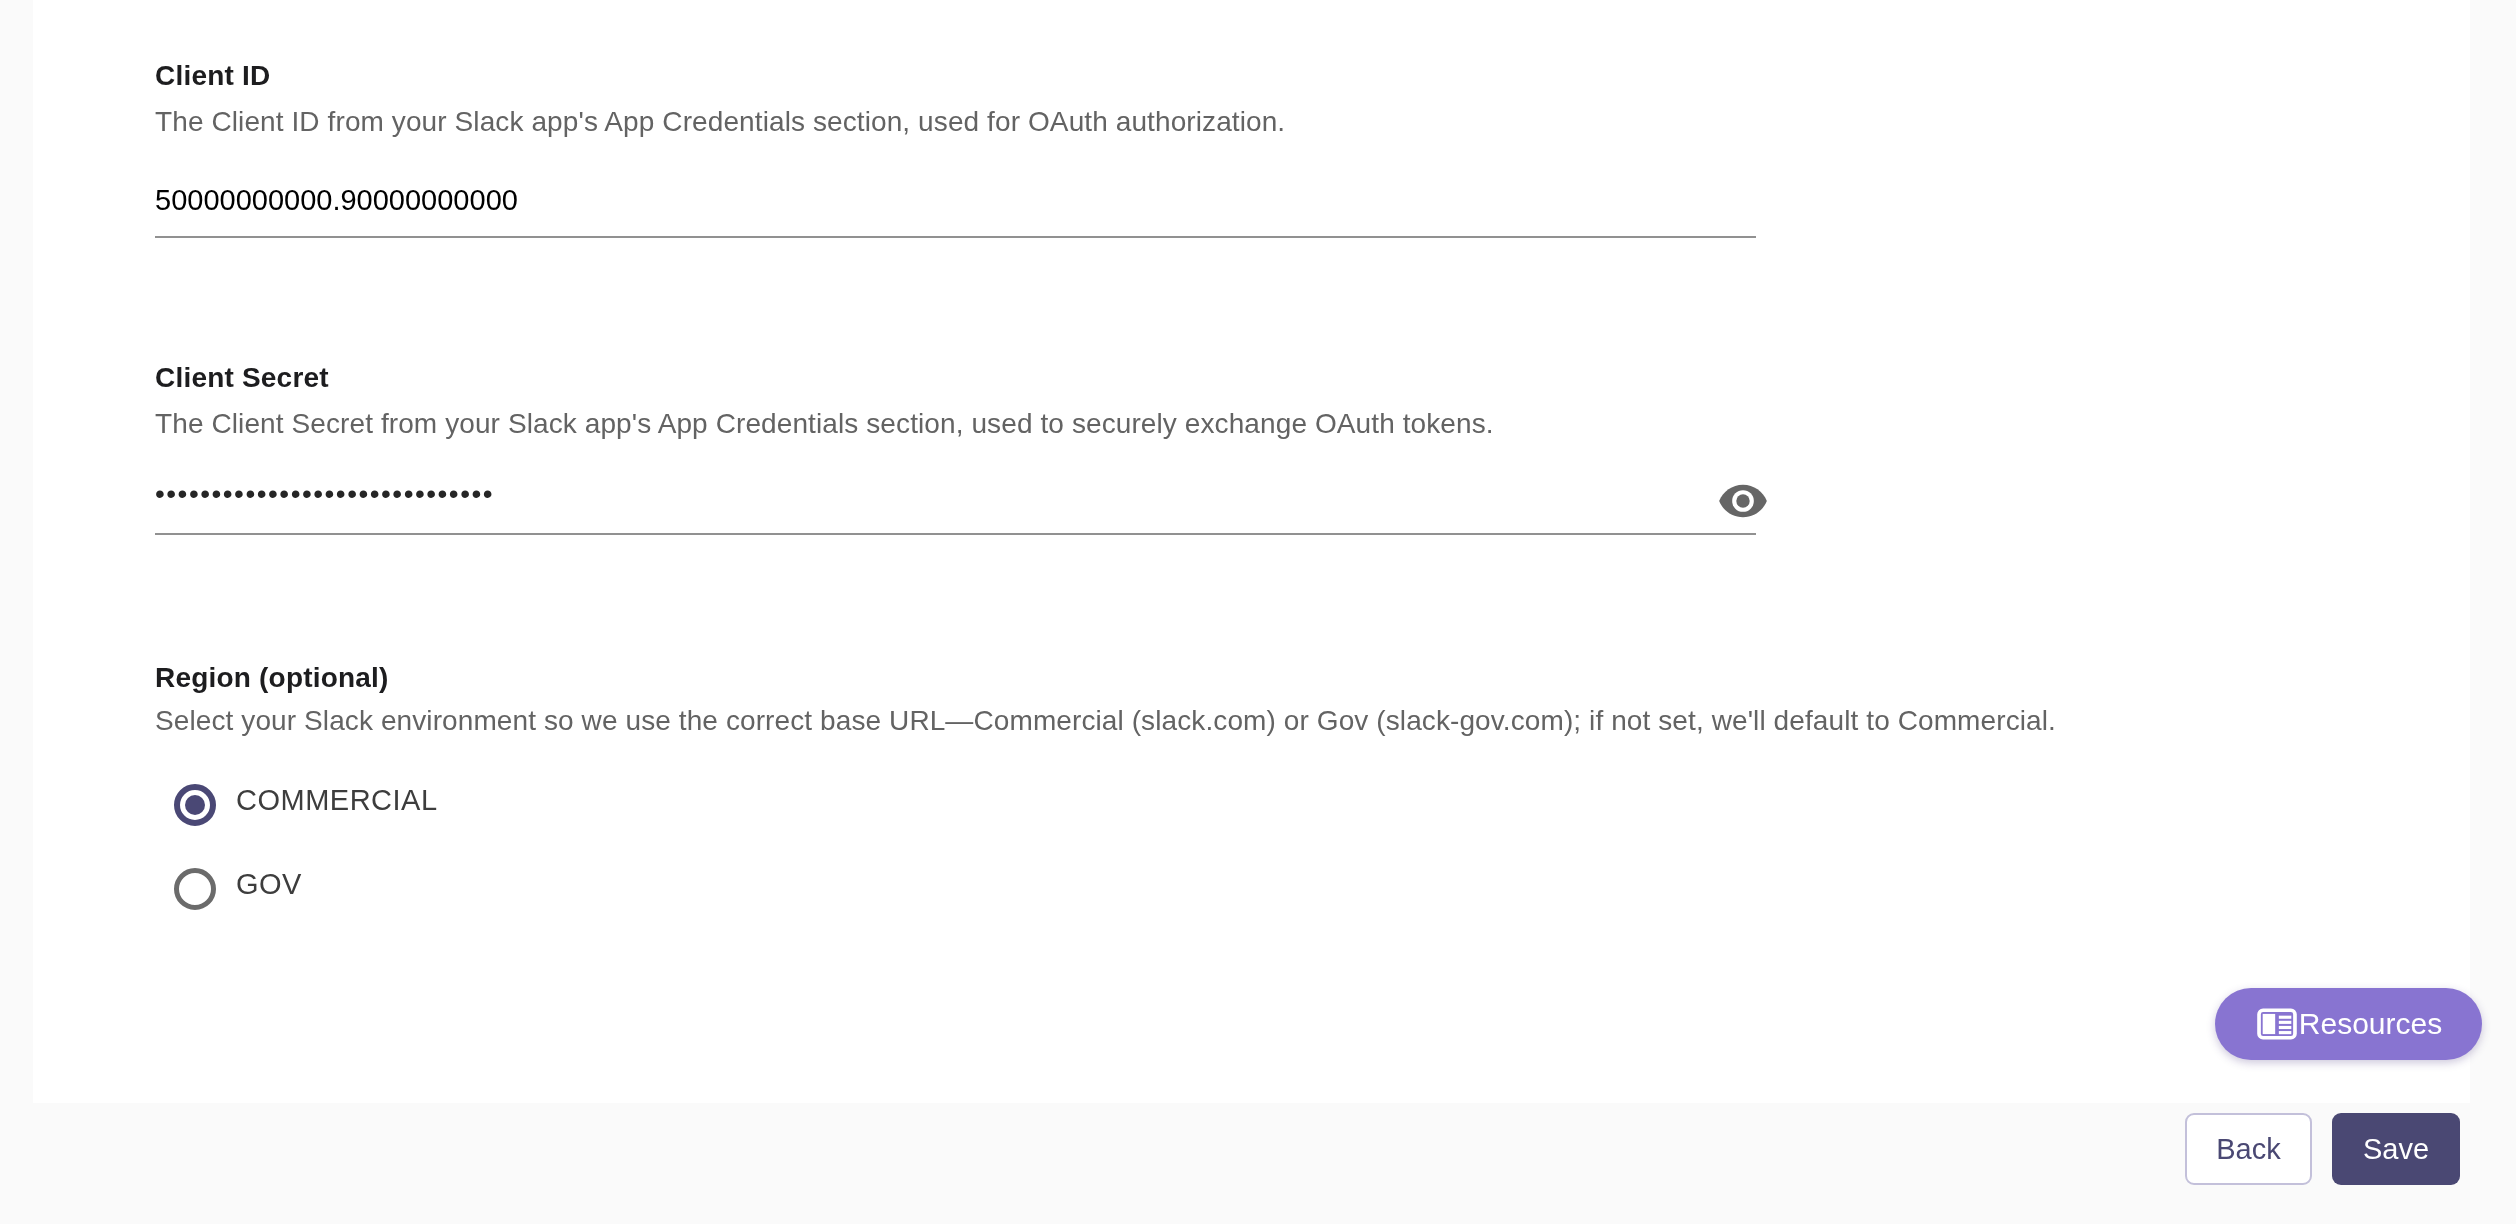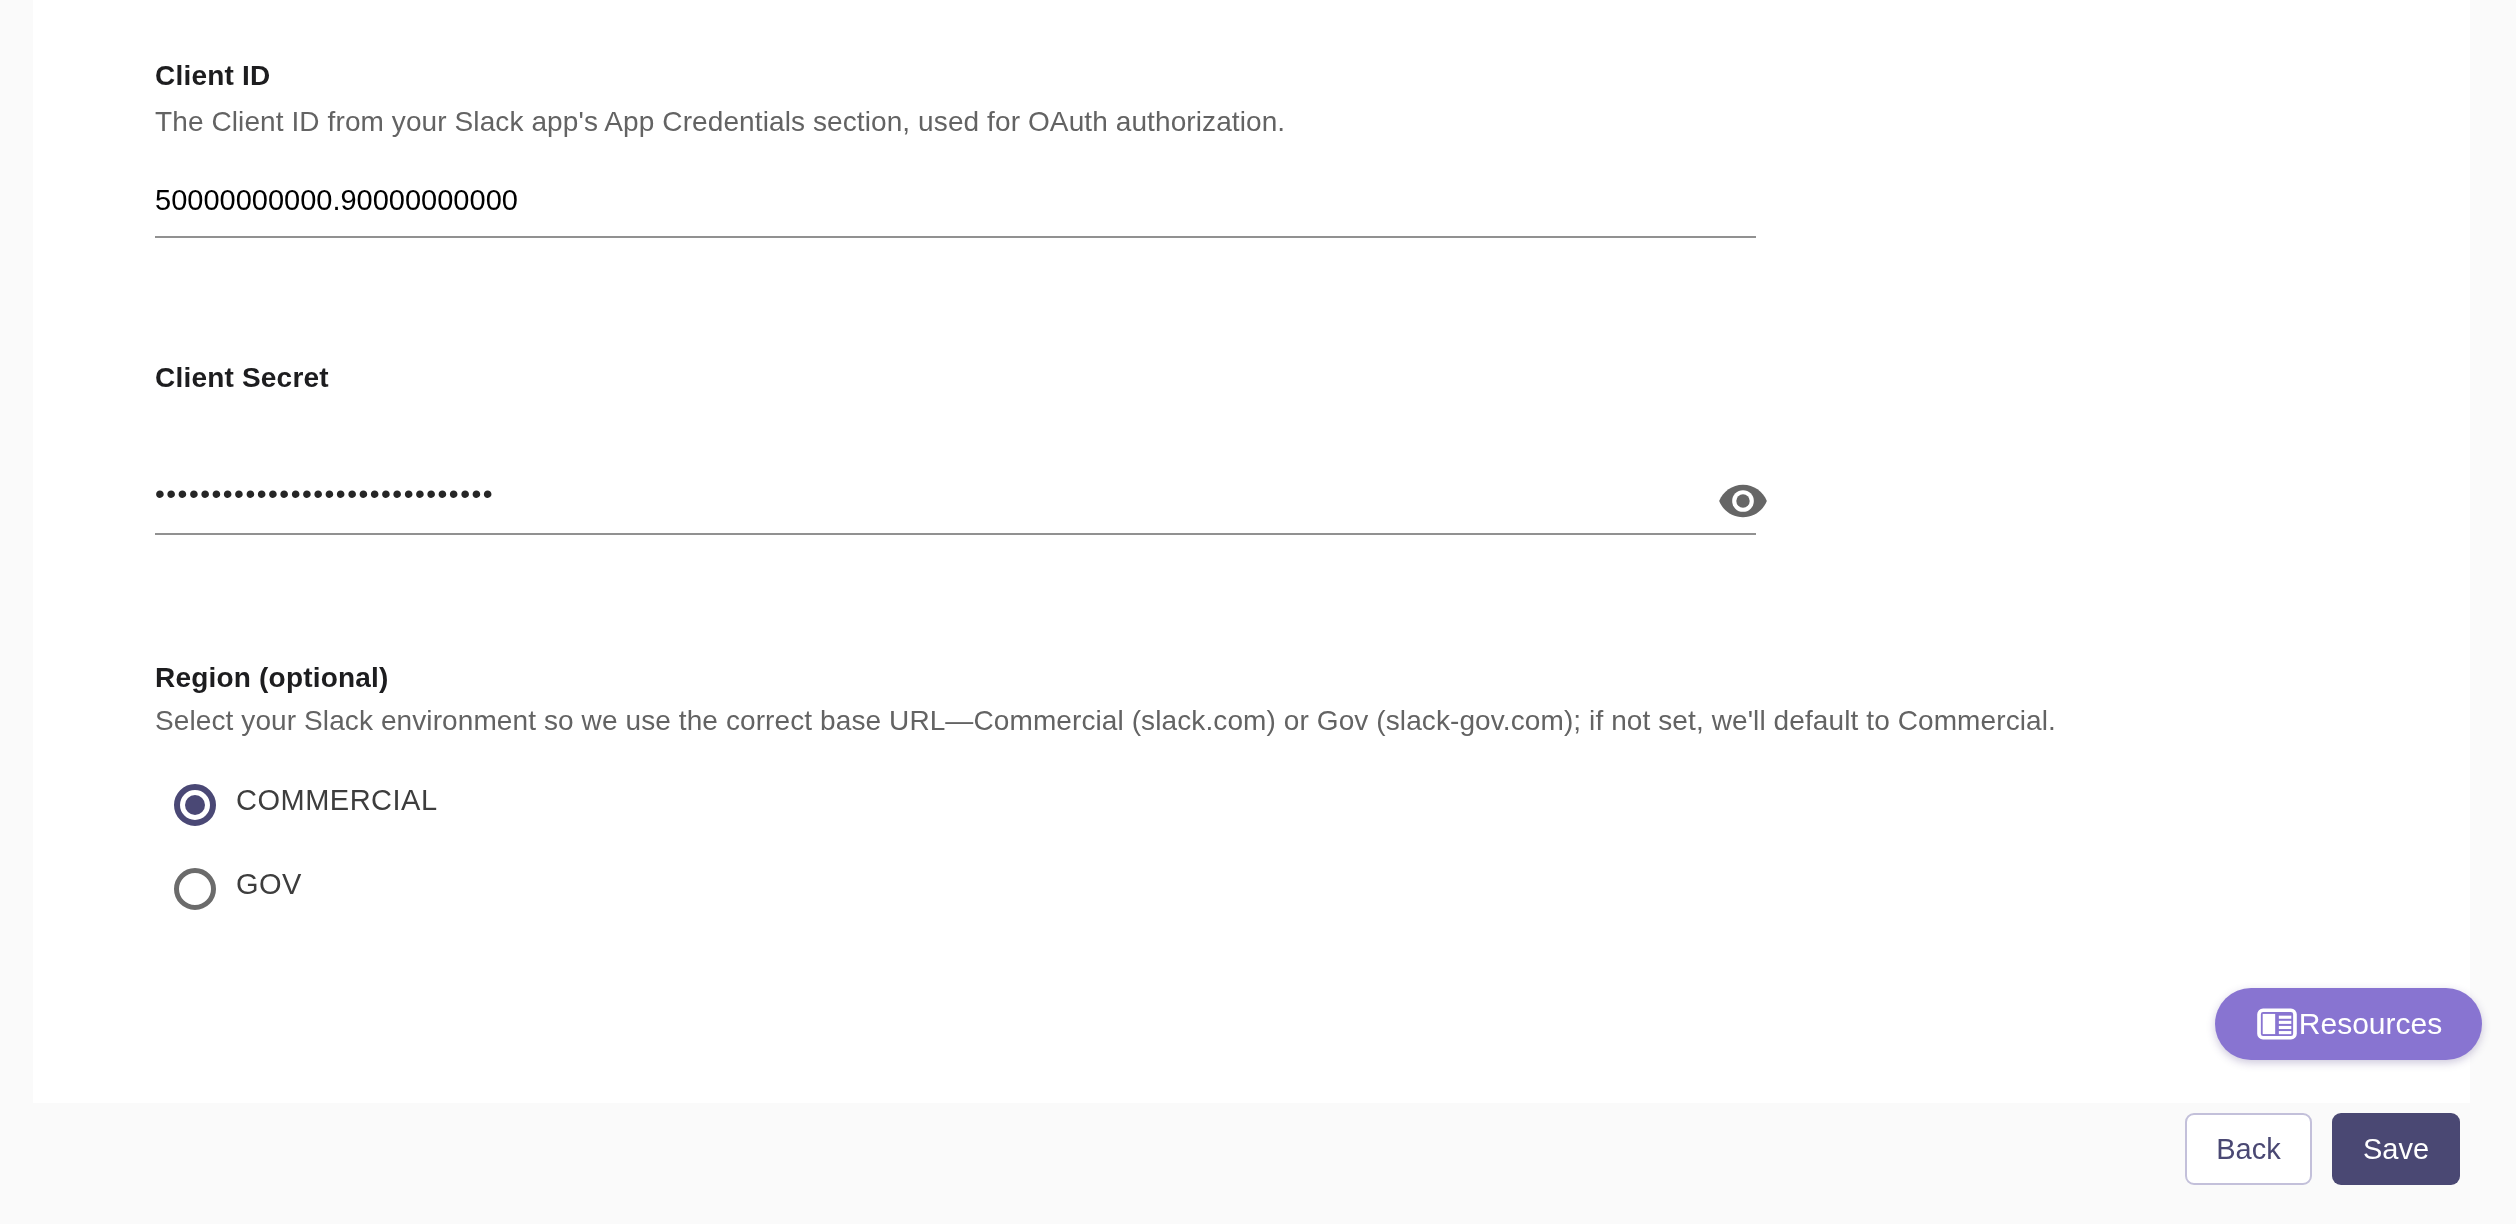--- a/index.html
+++ b/index.html
@@ -133,20 +133,21 @@
 
 <div class="page">
   <div class="card">
 
     <div class="field-label" style="top:60px">Client ID</div>
     <div class="field-desc" style="top:106px">The Client ID from your Slack app's App Credentials section, used for OAuth authorization.</div>
     <div class="field-value" style="top:184px">50000000000.90000000000</div>
     <div class="underline" style="top:236px"></div>
 
     <div class="field-label" style="top:362px">Client Secret</div>
+    <div class="field-desc" style="top:408px">The Client Secret from your Slack app's App Credentials section, used to securely exchange OAuth tokens.</div>
     <div class="field-value masked" style="top:478px">••••••••••••••••••••••••••••••</div>
     <button class="eye-btn">
       <span>
         <svg width="52" height="52" viewBox="0 0 24 24">
           <path d="M12 4.5C7 4.5 2.73 7.61 1 12c1.73 4.39 6 7.5 11 7.5s9.27-3.11 11-7.5C21.27 7.61 17 4.5 12 4.5z" fill="#666666"></path>
           <circle cx="12" cy="12" r="5" fill="#ffffff"></circle>
           <circle cx="12" cy="12" r="3.1" fill="#666666"></circle>
         </svg>
       </span>
     </button>

